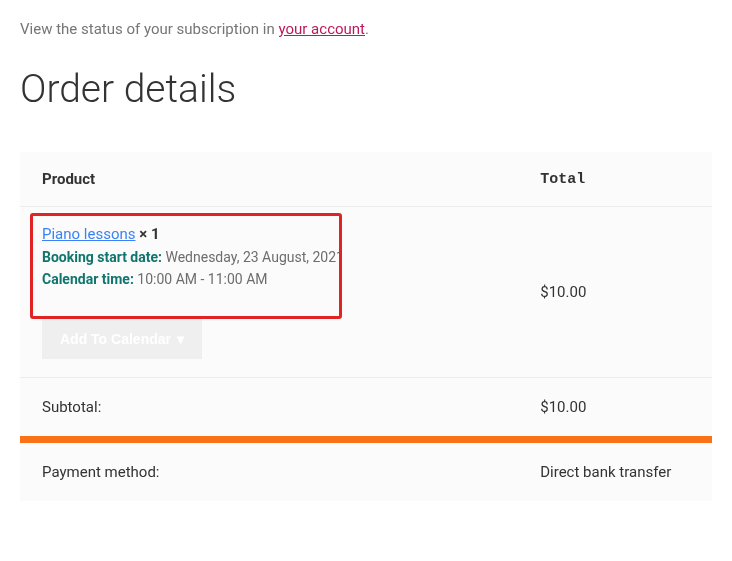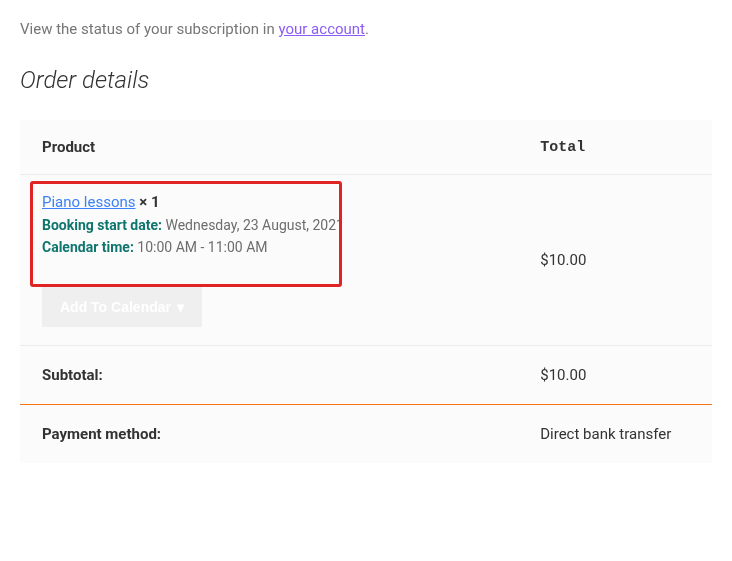--- a/index.html
+++ b/index.html
@@ -13,28 +13,27 @@
       background: #ffffff;
       padding: 20px 20px 30px 20px;
       width: 732px;
     }
     .intro-text {
       font-size: 15px;
       color: #767676;
       margin-bottom: 28px;
     }
     .account-link {
-      color: #8b5cf6;
+      color: #be185d;
     }
     .page-title {
-      font-size: 24px;
+      font-size: 39px;
       font-weight: 300;
       color: #333333;
-      margin-bottom: 26px;
-      font-style: italic;
+      margin-bottom: 40px;
     }
     .order-table {
       width: 100%;
       border-collapse: collapse;
       background: #fbfbfb;
     }
     .order-table th,
     .order-table td {
       text-align: left;
       padding: 18px 22px;
@@ -100,25 +99,25 @@
       border: none;
       cursor: pointer;
     }
     .caret {
       margin-left: 6px;
       display: inline-block;
     }
     .order-table tfoot th,
     .order-table tfoot td {
       padding: 20px 22px;
-      border-top: 1px solid #f97316;
+      border-top: 7px solid #f97316;
       color: #333333;
     }
     .order-table tfoot th {
-      font-weight: 700;
+      font-weight: 400;
     }
     .order-table tfoot tr:first-child th,
     .order-table tfoot tr:first-child td {
       border-top: 1px solid #ececec;
     }
   </style>
 </head>
 <body>
 
 <p class="intro-text">

